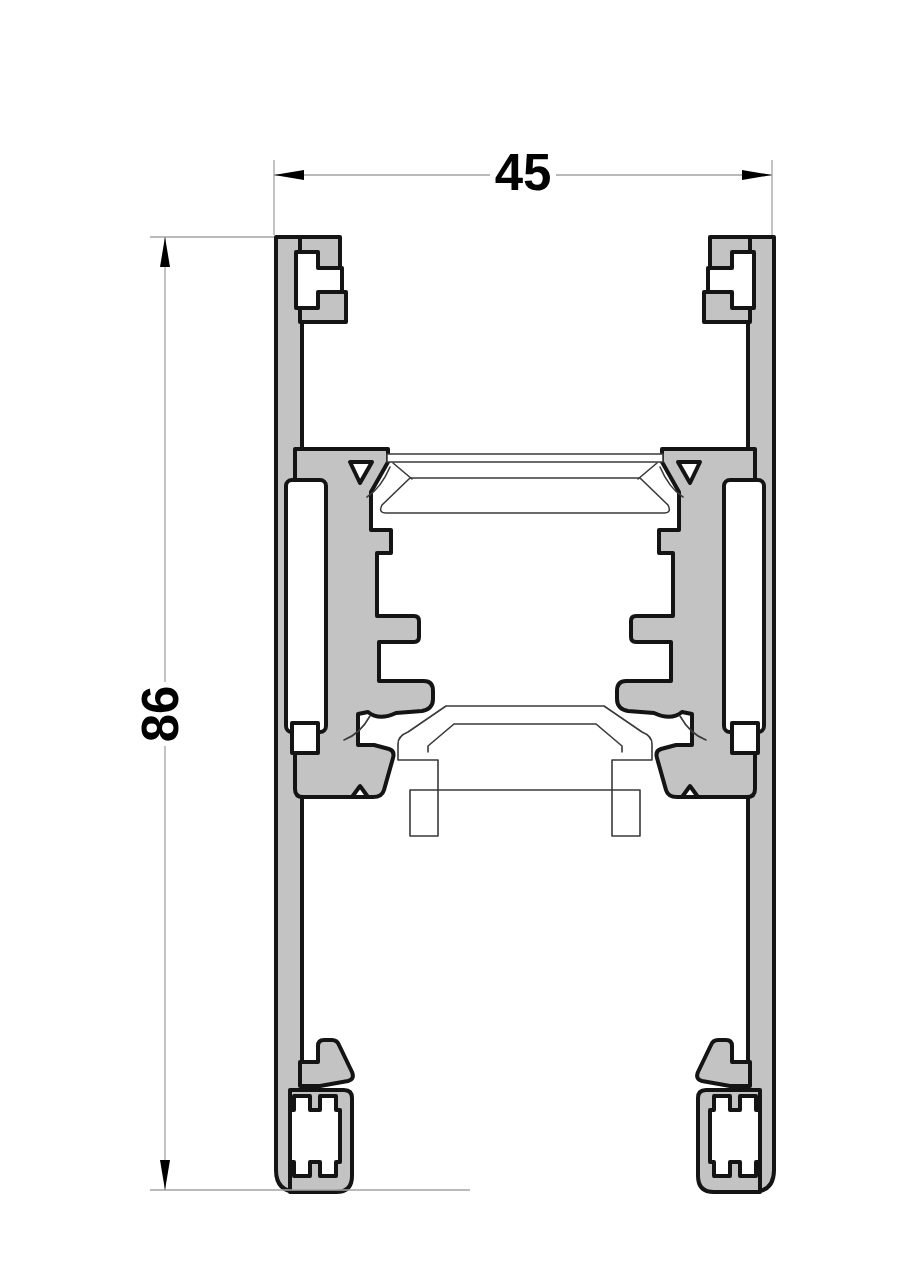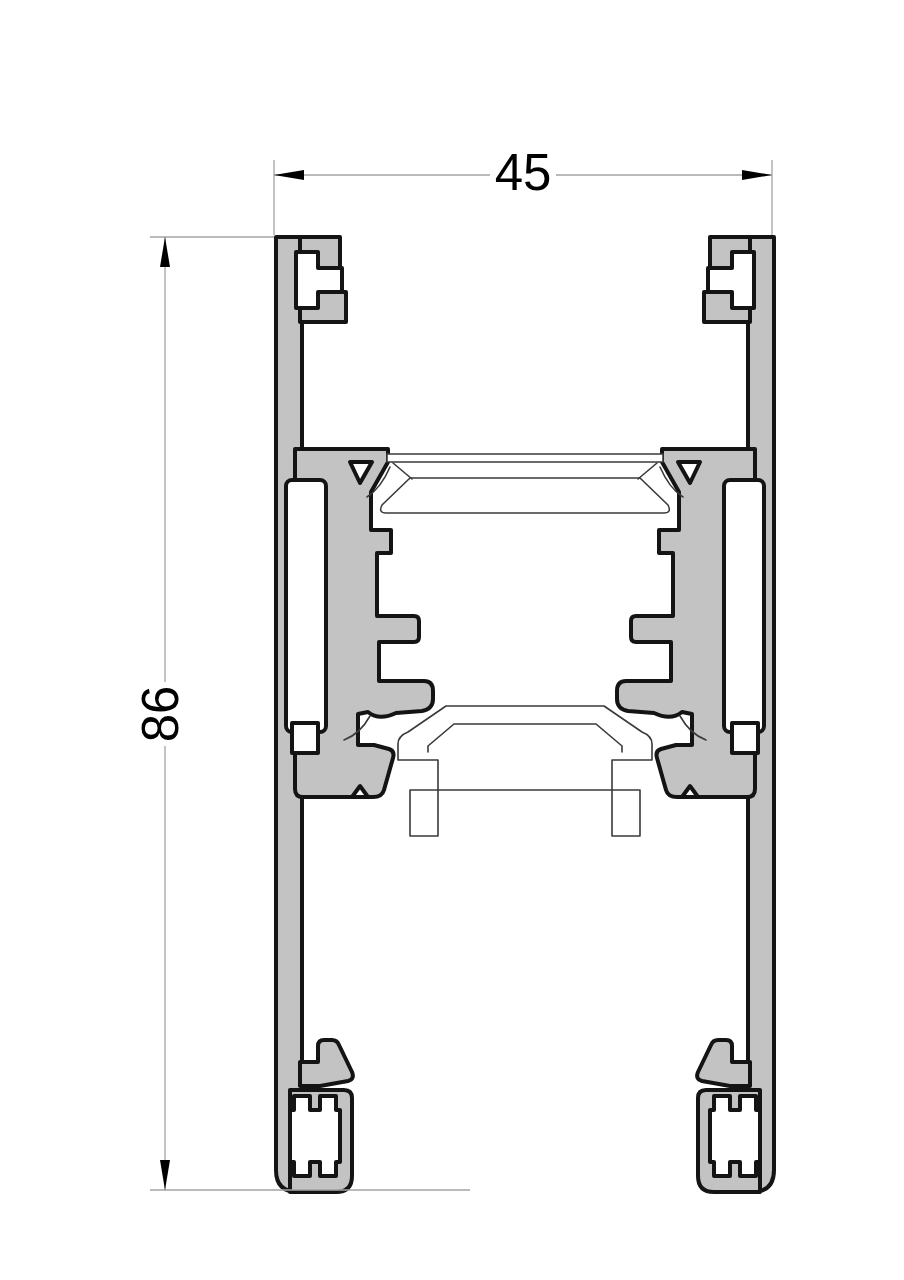--- a/index.html
+++ b/index.html
@@ -1,16 +1,16 @@
 <!DOCTYPE html>
 <html><head>
 <meta charset="utf-8">
 <style>
   html,body{margin:0;padding:0;background:#ffffff;}
-  .canvas{position:relative;width:796px;height:1280px;background:#ffffff;overflow:hidden;}
+  .canvas{position:relative;width:796px;height:1280px;background:#ffffff;overflow:hidden;font-weight:bold;}
   svg{position:absolute;left:0;top:0;display:block;}
   .solid{stroke:#141414;stroke-width:4;stroke-linejoin:round;}
   .cavity{fill:#ffffff;stroke:#141414;stroke-width:4;stroke-linejoin:round;}
   .thin{fill:#ffffff;stroke:#3a3a3a;stroke-width:1.6;stroke-linejoin:round;}
   .thinline{fill:none;stroke:#3a3a3a;stroke-width:1.6;stroke-linecap:round;}
   .dimline{fill:none;stroke:#a3a3a3;stroke-width:1.3;}
   .dimarrow{fill:#000000;stroke:none;}
   .dimtext{font-family:"Liberation Sans","DejaVu Sans",sans-serif;font-size:51px;fill:#000000;}
 </style>
 </head>

